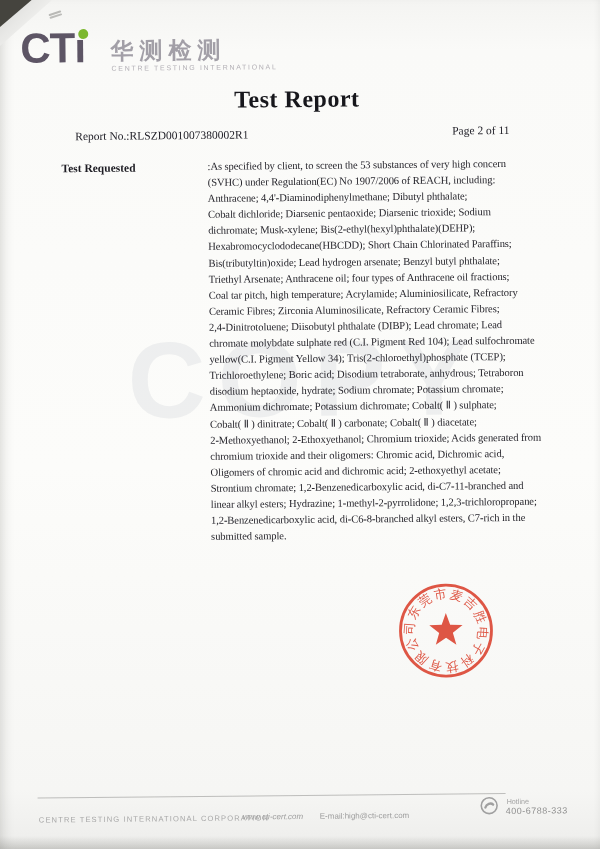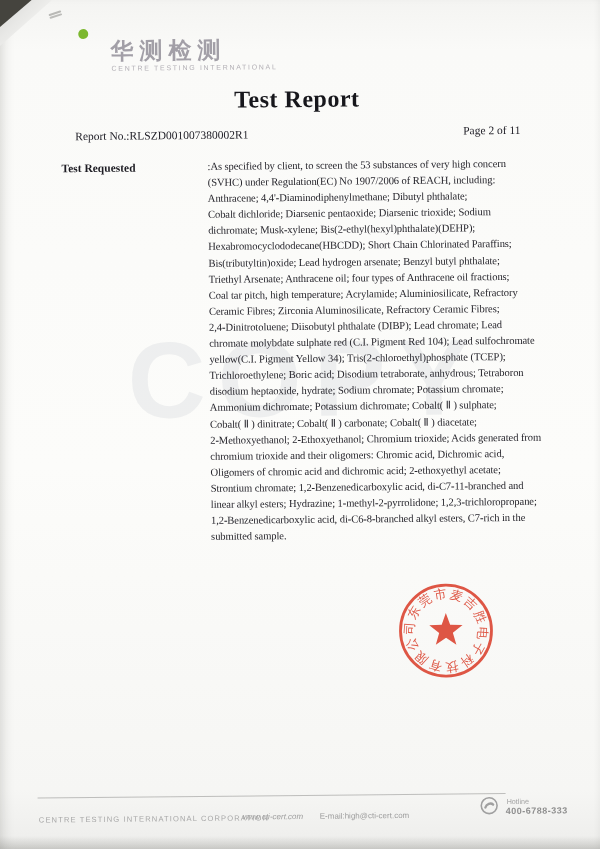--- a/index.html
+++ b/index.html
@@ -18,21 +18,21 @@
   .logo-dot{position:absolute;left:58px;top:1px;width:10px;height:10px;border-radius:50%;}
   .logo-cn{position:absolute;left:90px;top:8px;font-family:"Liberation Sans",sans-serif;
     font-size:23px;font-weight:bold;color:#a29fa7;letter-spacing:6px;white-space:nowrap;}
   .logo-sub{position:absolute;left:91px;top:37px;font-family:"Liberation Sans",sans-serif;
     font-size:7px;color:#b3b0b6;letter-spacing:1.7px;white-space:nowrap;}
 
   .title{position:absolute;left:0;top:86px;width:100%;text-align:center;
     font-size:24px;font-weight:bold;color:#17171c;letter-spacing:.5px;}
 
   .report-no{position:absolute;left:78px;top:128px;font-size:11.5px;color:#23222a;}
-  .page-no{position:absolute;left:455px;top:126px;font-size:11.5px;color:#23222a;margin-left:11px;}
+  .page-no{position:absolute;left:455px;top:126px;font-size:11.5px;color:#23222a;}
 
   .body-label{position:absolute;left:64px;top:160px;font-size:11.5px;font-weight:bold;color:#1d1c23;}
   .body-lines{position:absolute;left:210px;top:158px;z-index:2;}
   .body-lines .line{height:16.1px;line-height:16.1px;font-size:10.6px;letter-spacing:-0.1px;
     color:#26252c;white-space:nowrap;}
 
   .watermark{position:absolute;left:128px;top:316px;z-index:1;
     font-family:"Liberation Sans",sans-serif;font-weight:bold;font-size:108px;
     letter-spacing:12px;color:rgba(170,174,184,0.16);user-select:none;}
 
@@ -43,41 +43,42 @@
   .footer-company{position:absolute;left:35px;top:813px;font-family:"Liberation Sans",sans-serif;
     font-size:7.6px;letter-spacing:1.1px;color:#a7a7a7;white-space:nowrap;}
   .footer-www{position:absolute;left:239px;top:812px;font-family:"Liberation Sans",sans-serif;
     font-size:8px;color:#9d9d9d;white-space:nowrap;font-style:italic;}
   .footer-email{position:absolute;left:316px;top:812px;font-family:"Liberation Sans",sans-serif;
     font-size:8px;color:#9d9d9d;white-space:nowrap;}
   .phone-badge{position:absolute;left:476px;top:798px;width:19px;height:19px;}
   .hotline-label{position:absolute;left:503px;top:799px;font-family:"Liberation Sans",sans-serif;
     font-size:7.2px;color:#a3a3a3;}
   .hotline-number{position:absolute;left:502px;top:808px;font-family:"Liberation Sans",sans-serif;
-    font-size:9px;letter-spacing:.5px;color:#8f8f8f;font-weight:bold;}
+    font-size:9px;letter-spacing:.5px;color:#8f8f8f;}
 
   
   .corner-fold{position:absolute;left:0;top:0;width:52px;height:46px;z-index:5;
     clip-path:polygon(0 56%,62% 0,100% 0,0 100%);
     background:linear-gradient(135deg,#d8d8d6 0%,#f0f0ee 60%,rgba(250,250,248,0) 100%);}
   .corner-dark{position:absolute;left:0;top:0;width:36px;height:30px;z-index:6;
     clip-path:polygon(0 0,88% 0,0 90%);background:#45443e;}
   .staple{position:absolute;left:47px;top:9px;width:18px;height:12px;z-index:6;transform:rotate(-18deg);}
   .staple .bar{position:absolute;left:2px;top:3px;width:13px;height:2px;background:#b9b9b6;
     box-shadow:0 3px 0 rgba(150,150,146,.6);border-radius:1px;}
   .bottom-shade{position:absolute;left:0;bottom:0;width:100%;height:13px;z-index:5;
     background:linear-gradient(180deg,rgba(110,110,104,0) 0%,rgba(110,110,104,.28) 100%);}
 </style>
 </head>
 <body>
 
 <div class="page">
   <div class="content">
 
     <div class="logo">
+      <div class="logo-cti" style="color: rgb(93, 85, 101);"><span>CT</span><span>ı</span></div>
       <div class="logo-dot" style="background: rgb(124, 184, 47);"></div>
       <div class="logo-cn">华测检测</div>
       <div class="logo-sub">CENTRE TESTING INTERNATIONAL</div>
     </div>
 
     <div class="title">Test Report</div>
     <div class="report-no">Report No.:RLSZD001007380002R1</div>
     <div class="page-no">Page 2 of 11</div>
 
     <div class="watermark">COPY</div>

